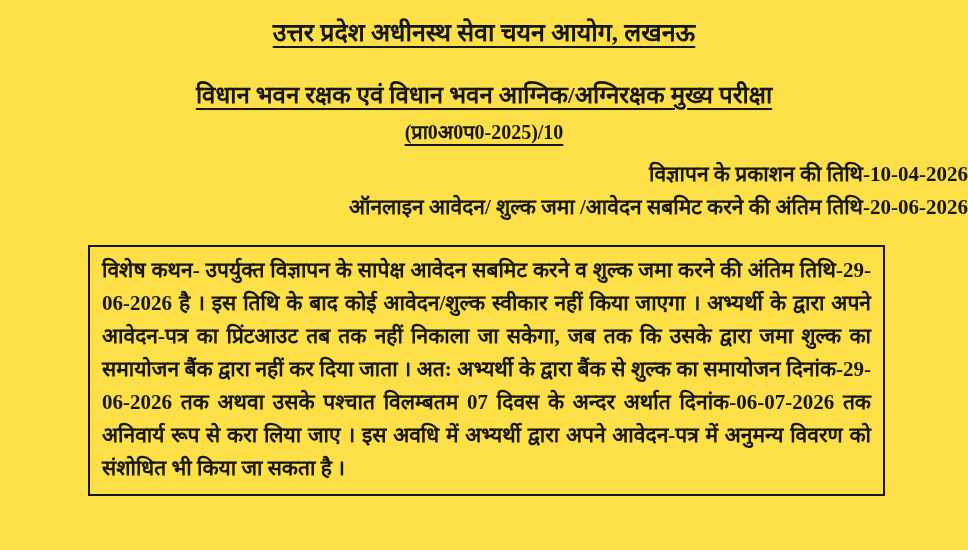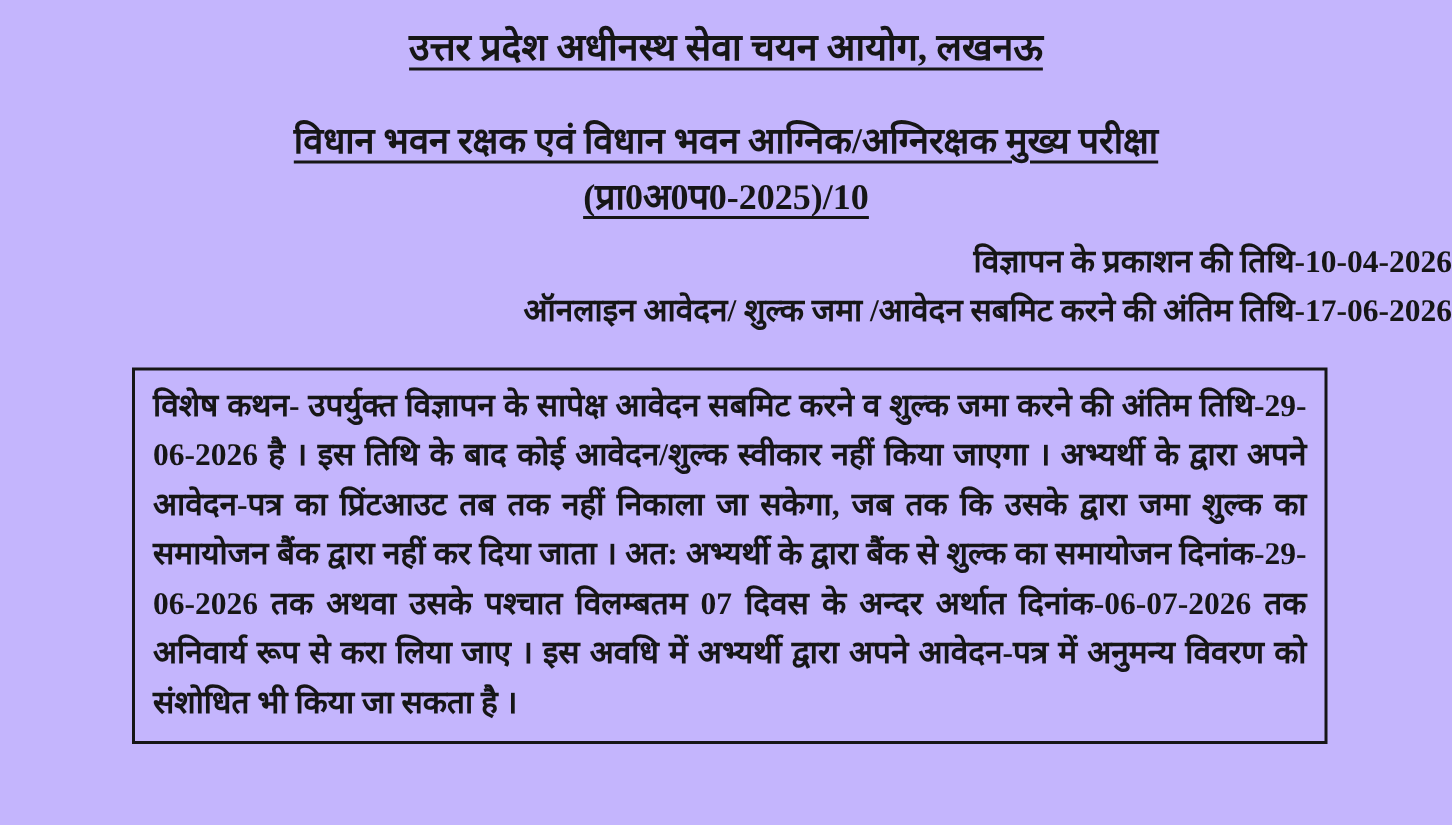--- a/index.html
+++ b/index.html
@@ -10,36 +10,36 @@
     height: 550px;
     overflow: hidden;
     font-family: "Liberation Serif", "DejaVu Serif", serif;
     color: #161616;
   }
   .page {
     width: 968px;
     height: 550px;
     box-sizing: border-box;
     padding-top: 14px;
-    background: #c4b5fd;
+    background: #fde047;
   }
   .headings {
     text-align: center;
   }
   .hline {
     font-weight: 700;
     text-decoration: underline;
     text-underline-offset: 5px;
     text-decoration-thickness: 2px;
     margin: 0 auto;
   }
   .hline-1 { font-size: 25px; line-height: 37px; }
   .hline-2 { font-size: 24px; line-height: 37px; }
   .hline-3 { font-size: 24px; line-height: 37px; margin-top: 26px; }
-  .hline-4 { font-size: 24px; line-height: 37px; }
+  .hline-4 { font-size: 20px; line-height: 37px; }
   .dates {
     margin-top: 7px;
     text-align: right;
     font-weight: 700;
     font-size: 21px;
   }
   .date-line {
     line-height: 33px;
     white-space: nowrap;
   }
@@ -64,20 +64,20 @@
 <div class="page">
 
   <header class="headings">
     <div class="hline hline-1">उत्तर प्रदेश अधीनस्थ सेवा चयन आयोग, लखनऊ</div>
     <div class="hline hline-3">विधान भवन रक्षक एवं विधान भवन आग्निक/अग्निरक्षक मुख्य परीक्षा</div>
     <div class="hline hline-4">(प्रा0अ0प0-2025)/10</div>
   </header>
 
   <section class="dates">
     <div class="date-line">विज्ञापन के प्रकाशन की तिथि-10-04-2026</div>
-    <div class="date-line">ऑनलाइन आवेदन/ शुल्क जमा /आवेदन सबमिट करने की अंतिम तिथि-17-06-2026</div>
+    <div class="date-line">ऑनलाइन आवेदन/ शुल्क जमा /आवेदन सबमिट करने की अंतिम तिथि-20-06-2026</div>
   </section>
 
   <section class="notice-box">
     <p class="notice-text">विशेष कथन- उपर्युक्त विज्ञापन के सापेक्ष आवेदन सबमिट करने व शुल्क जमा करने की अंतिम तिथि-29-06-2026 है । इस तिथि के बाद कोई आवेदन/शुल्क स्वीकार नहीं किया जाएगा । अभ्यर्थी के द्वारा अपने आवेदन-पत्र का प्रिंटआउट तब तक नहीं निकाला जा सकेगा, जब तक कि उसके द्वारा जमा शुल्क का समायोजन बैंक द्वारा नहीं कर दिया जाता । अत: अभ्यर्थी के द्वारा बैंक से शुल्क का समायोजन दिनांक-29-06-2026 तक अथवा उसके पश्चात विलम्बतम 07 दिवस के अन्दर अर्थात दिनांक-06-07-2026 तक अनिवार्य रूप से करा लिया जाए । इस अवधि में अभ्यर्थी द्वारा अपने आवेदन-पत्र में अनुमन्य विवरण को संशोधित भी किया जा सकता है ।</p>
   </section>
 
 </div>
 
 </body></html>

